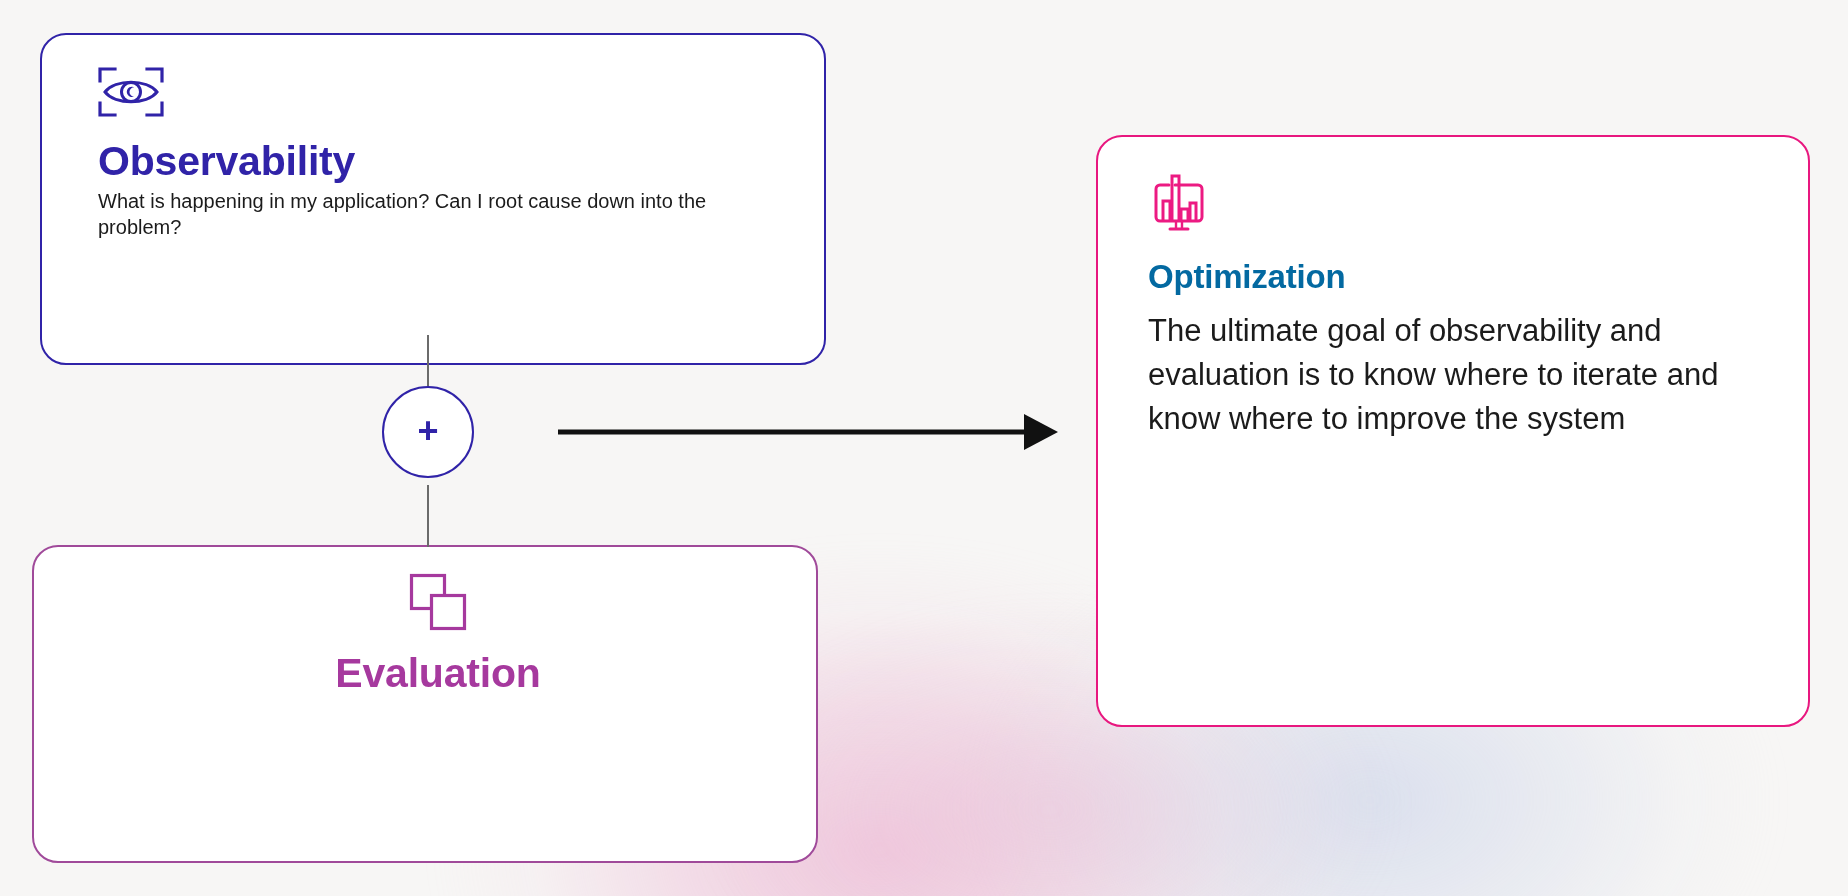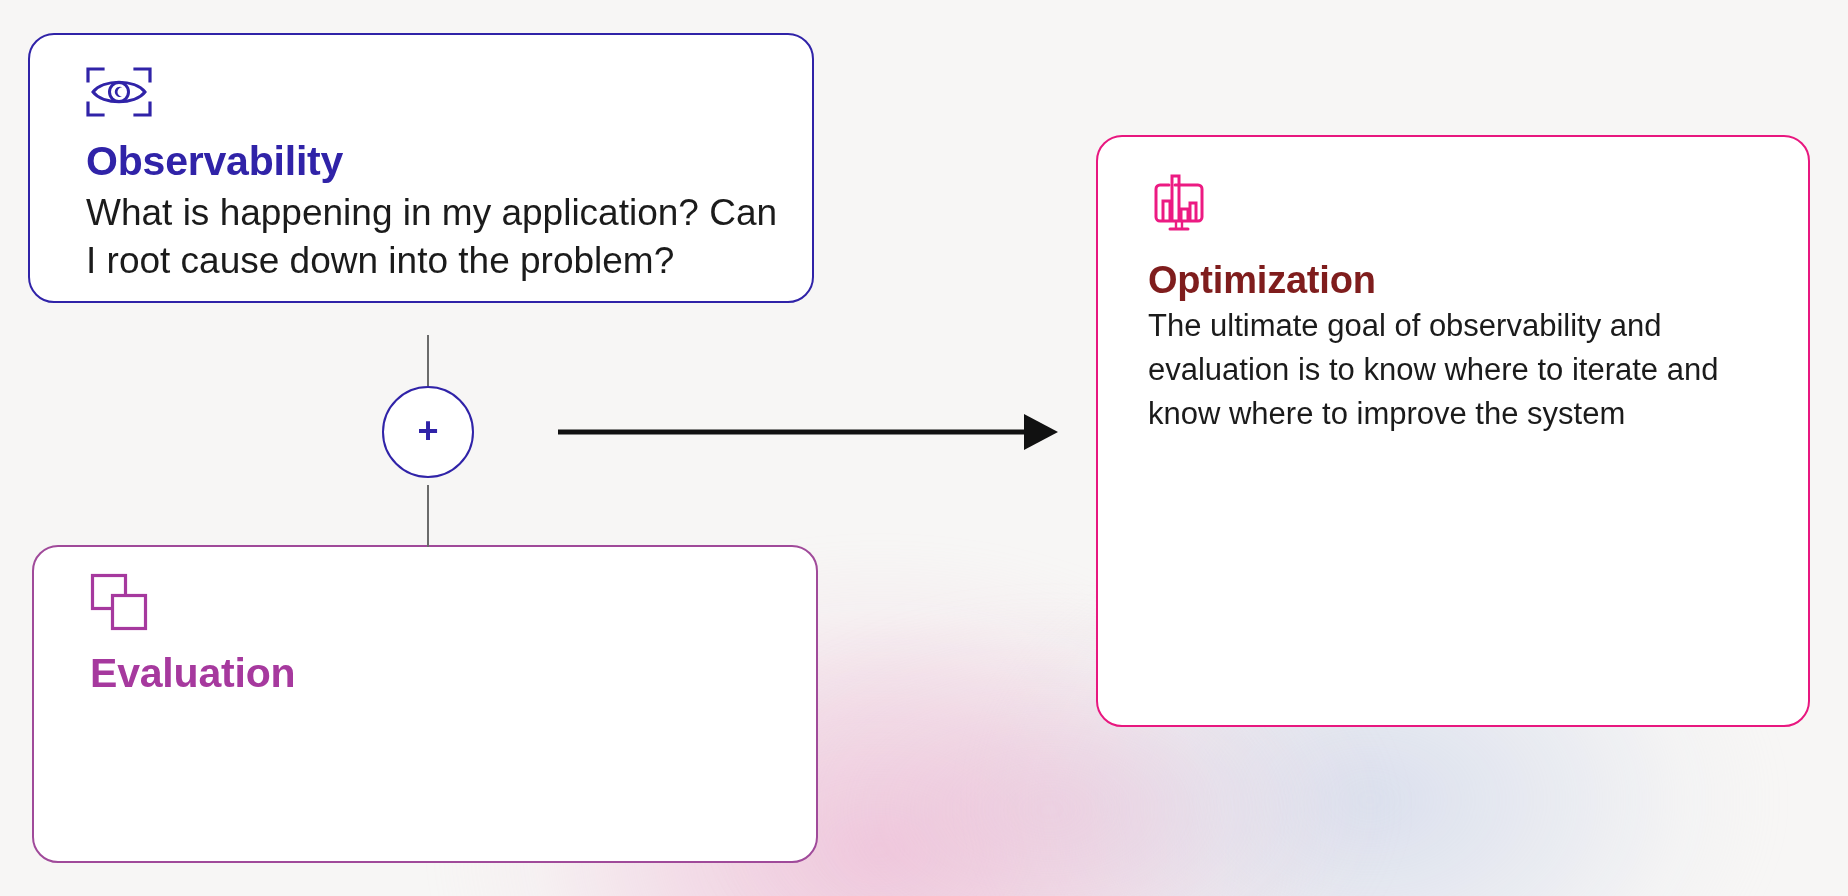--- a/index.html
+++ b/index.html
@@ -62,36 +62,36 @@
     background: #ffffff;
     border-radius: 26px;
     box-sizing: border-box;
     overflow: hidden;
   }
   .card-inner {
     padding: 34px 36px 30px 56px;
   }
 
   #card-observability {
-    left: 28px;
+    left: 40px;
     top: 33px;
     width: 786px;
-    height: 270px;
+    height: 332px;
     border: 2.5px solid #3023a8;
   }
   #card-observability .card-inner { padding: 30px 30px 20px 56px; }
 
   #card-evaluation {
     left: 32px;
     top: 545px;
     width: 786px;
     height: 318px;
     border: 2.5px solid #a04a9a;
   }
-  #card-evaluation .card-inner { padding: 26px 30px 20px 56px; }
+  #card-evaluation .card-inner { padding: 26px 30px 20px 56px; text-align: center; }
 
   #card-optimization {
     left: 1096px;
     top: 135px;
     width: 714px;
     height: 592px;
     border: 2.5px solid #e8177f;
   }
   #card-optimization .card-inner { padding: 36px 40px 20px 50px; }
 
@@ -103,24 +103,24 @@
 
   .card-title {
     font-size: 41px;
     font-weight: 700;
     line-height: 1.12;
     margin: 0 0 4px 0;
     letter-spacing: -0.2px;
   }
   #card-observability .card-title { color: #3023a8; }
   #card-evaluation   .card-title { color: #a6399e; }
-  #card-optimization .card-title { color: #7f1d1d; font-size: 38px; margin-bottom: 2px; }
+  #card-optimization .card-title { color: #0369a1; font-size: 33px; margin-bottom: 13px; }
 
   .card-body {
-    font-size: 37px;
+    font-size: 20px;
     line-height: 1.29;
     color: #1b1b1b;
     margin: 0;
     font-weight: 400;
   }
   #card-optimization .card-body {
     font-size: 31px;
     line-height: 1.42;
   }
 

